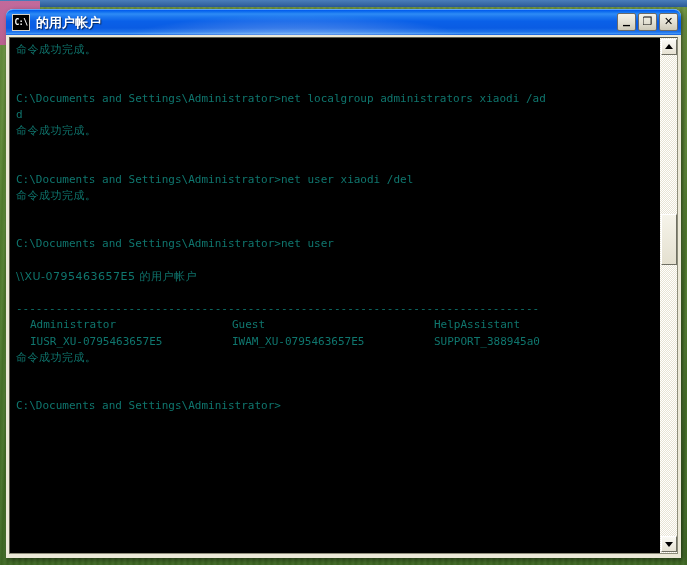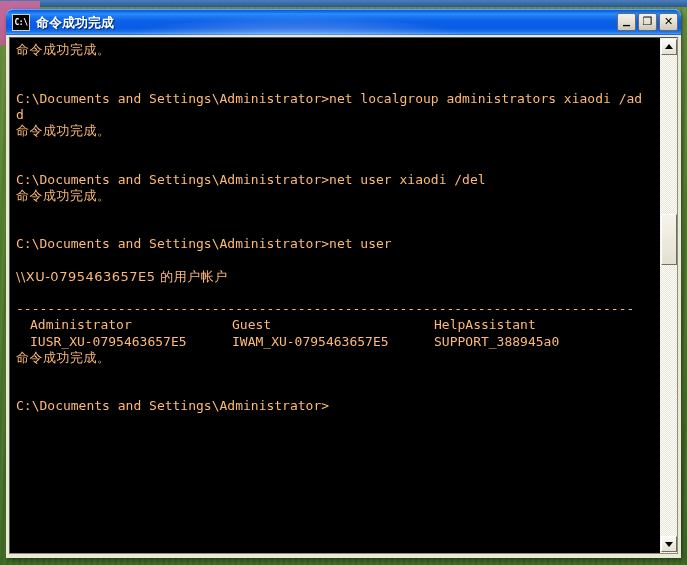--- a/index.html
+++ b/index.html
@@ -171,23 +171,23 @@
   }
 
   
   #console {
     position: absolute;
     left: 0; top: 0;
     width: 649px;
     height: 515px;
     padding: 4px 0 8px 6px;
     box-sizing: border-box;
-    color: #fdba74;
+    color: #0f766e;
     font-family: "DejaVu Sans Mono", monospace;
-    font-size: 13px;
+    font-size: 11px;
     line-height: 16.2px;
     white-space: pre;
     overflow: hidden;
     letter-spacing: 0px;
   }
   #console .line { min-height: 16.2px; }
   #console .cn {
     font-family: "DejaVu Sans", sans-serif;
     letter-spacing: 0.5px;
   }
@@ -261,21 +261,21 @@
   <div class="grass"></div>
   <div class="topstrip"></div>
   <div class="pinkstrip"></div>
 </div>
 
 <div id="cmd-window">
 
   <div id="title-bar">
     <div class="sheen"></div>
     <div id="cmd-icon">C:\</div>
-    <div id="title-text">命令成功完成</div>
+    <div id="title-text">的用户帐户</div>
     <div id="window-controls">
       <div class="winbtn min">
         <span class="g">_</span>
       </div>
       <div class="winbtn max">
         <span class="g">❐</span>
       </div>
       <div class="winbtn close">
         <span class="g">✕</span>
       </div>

